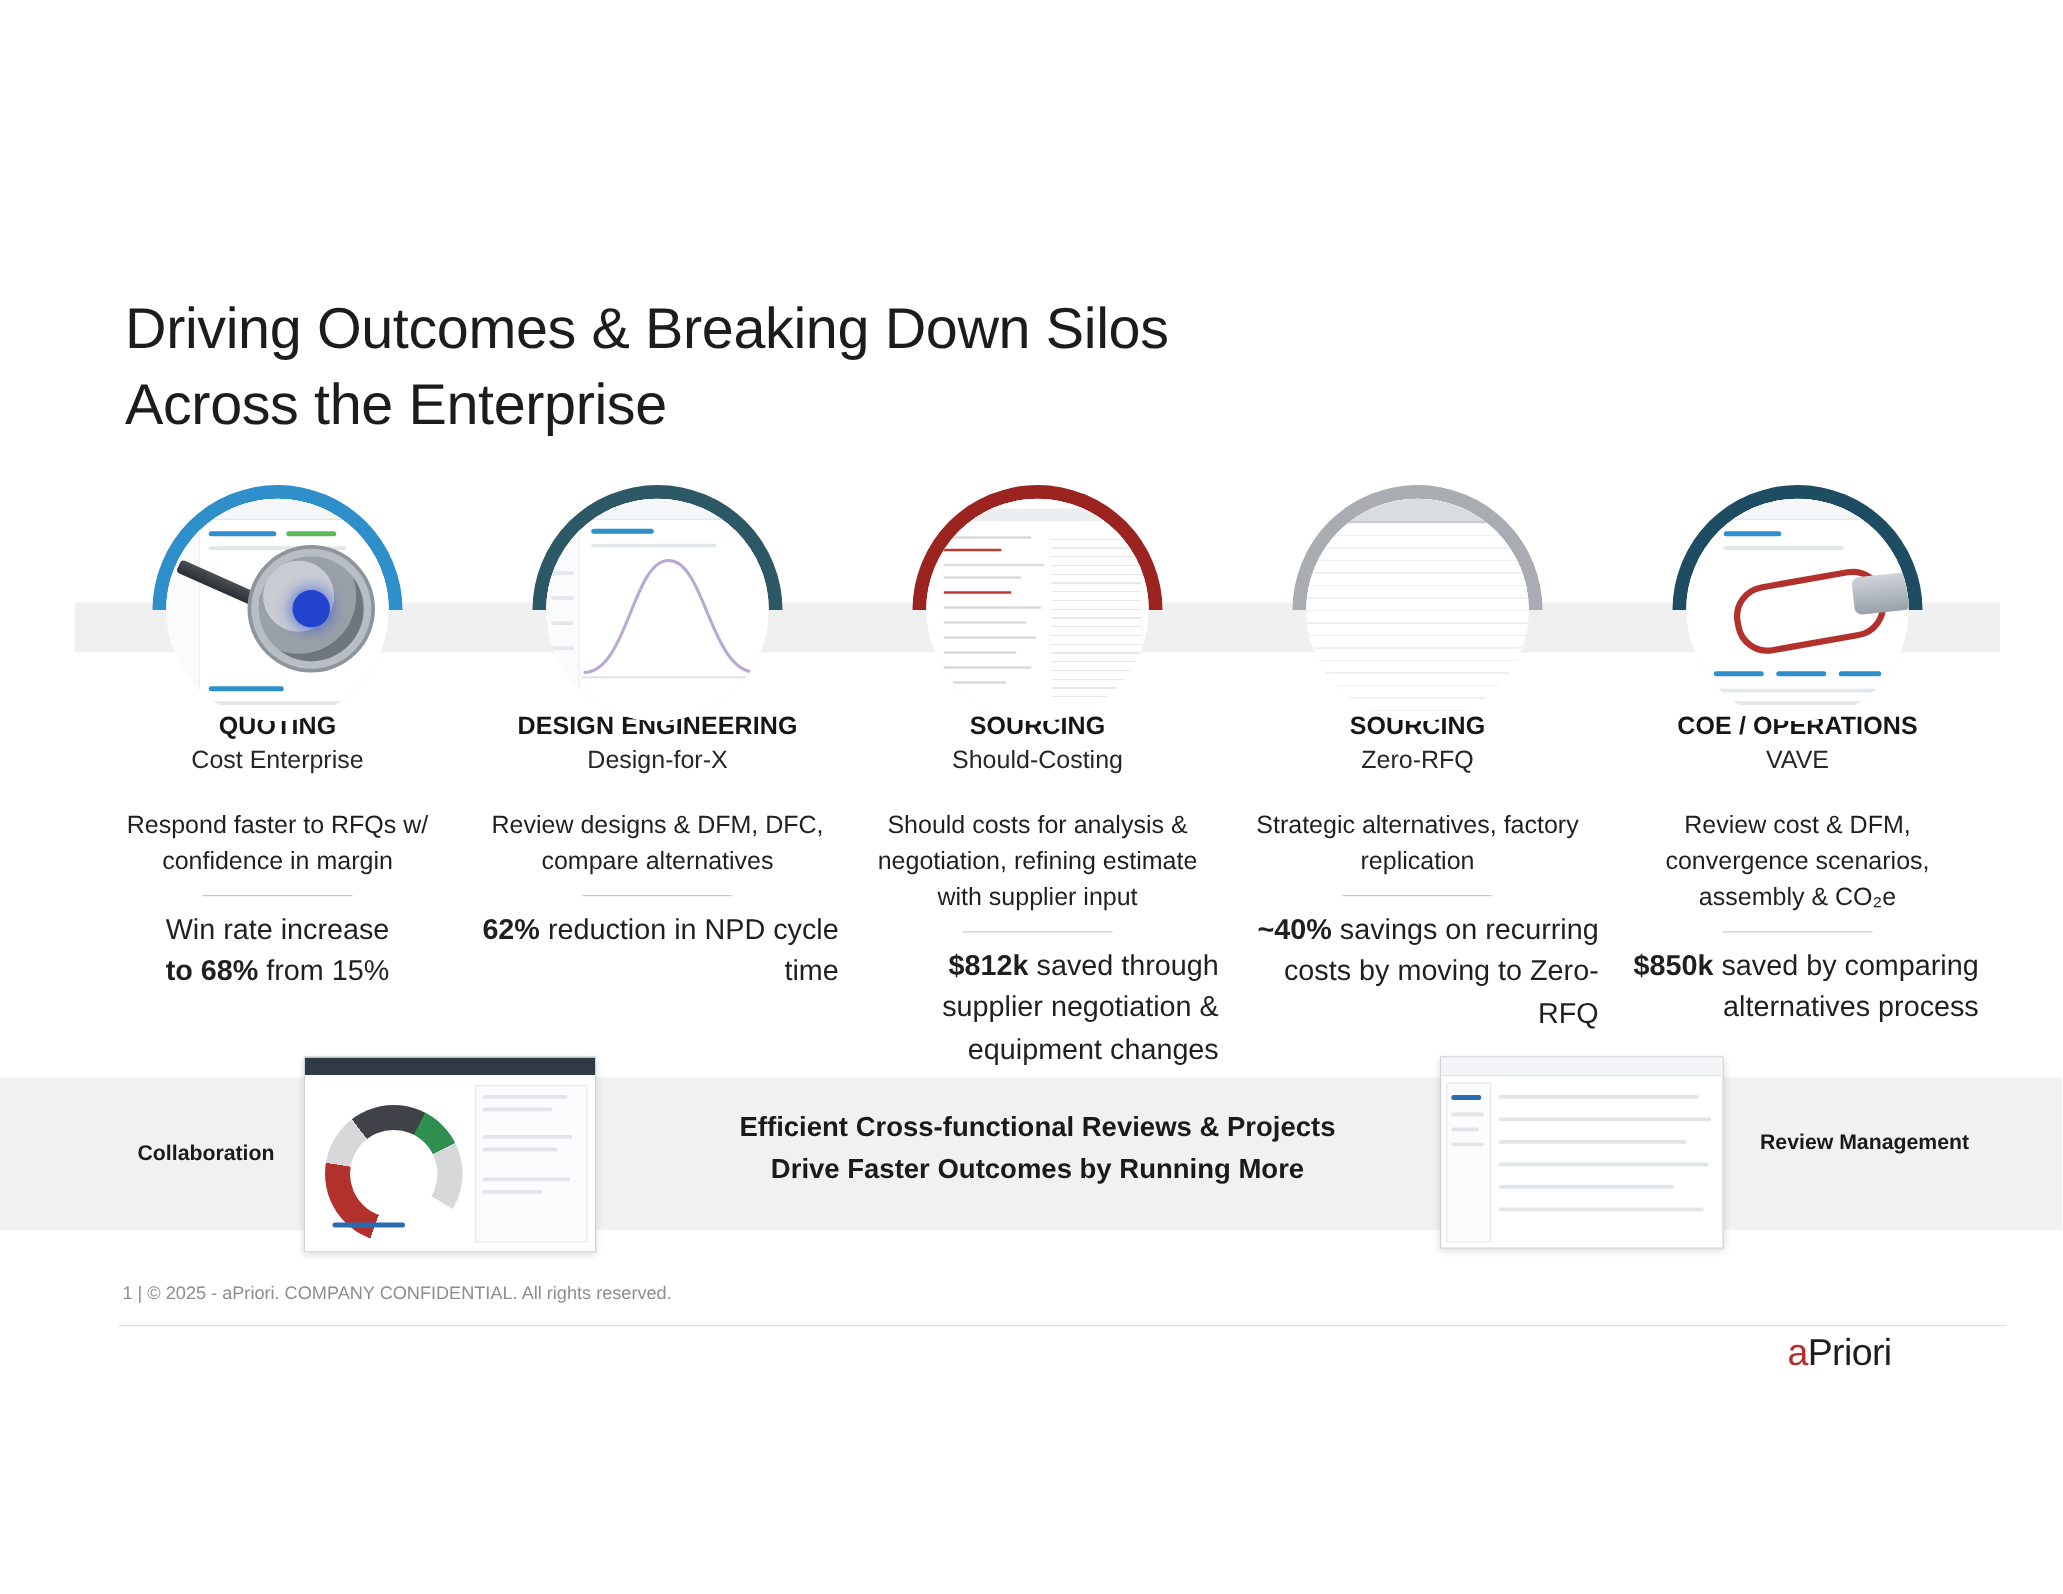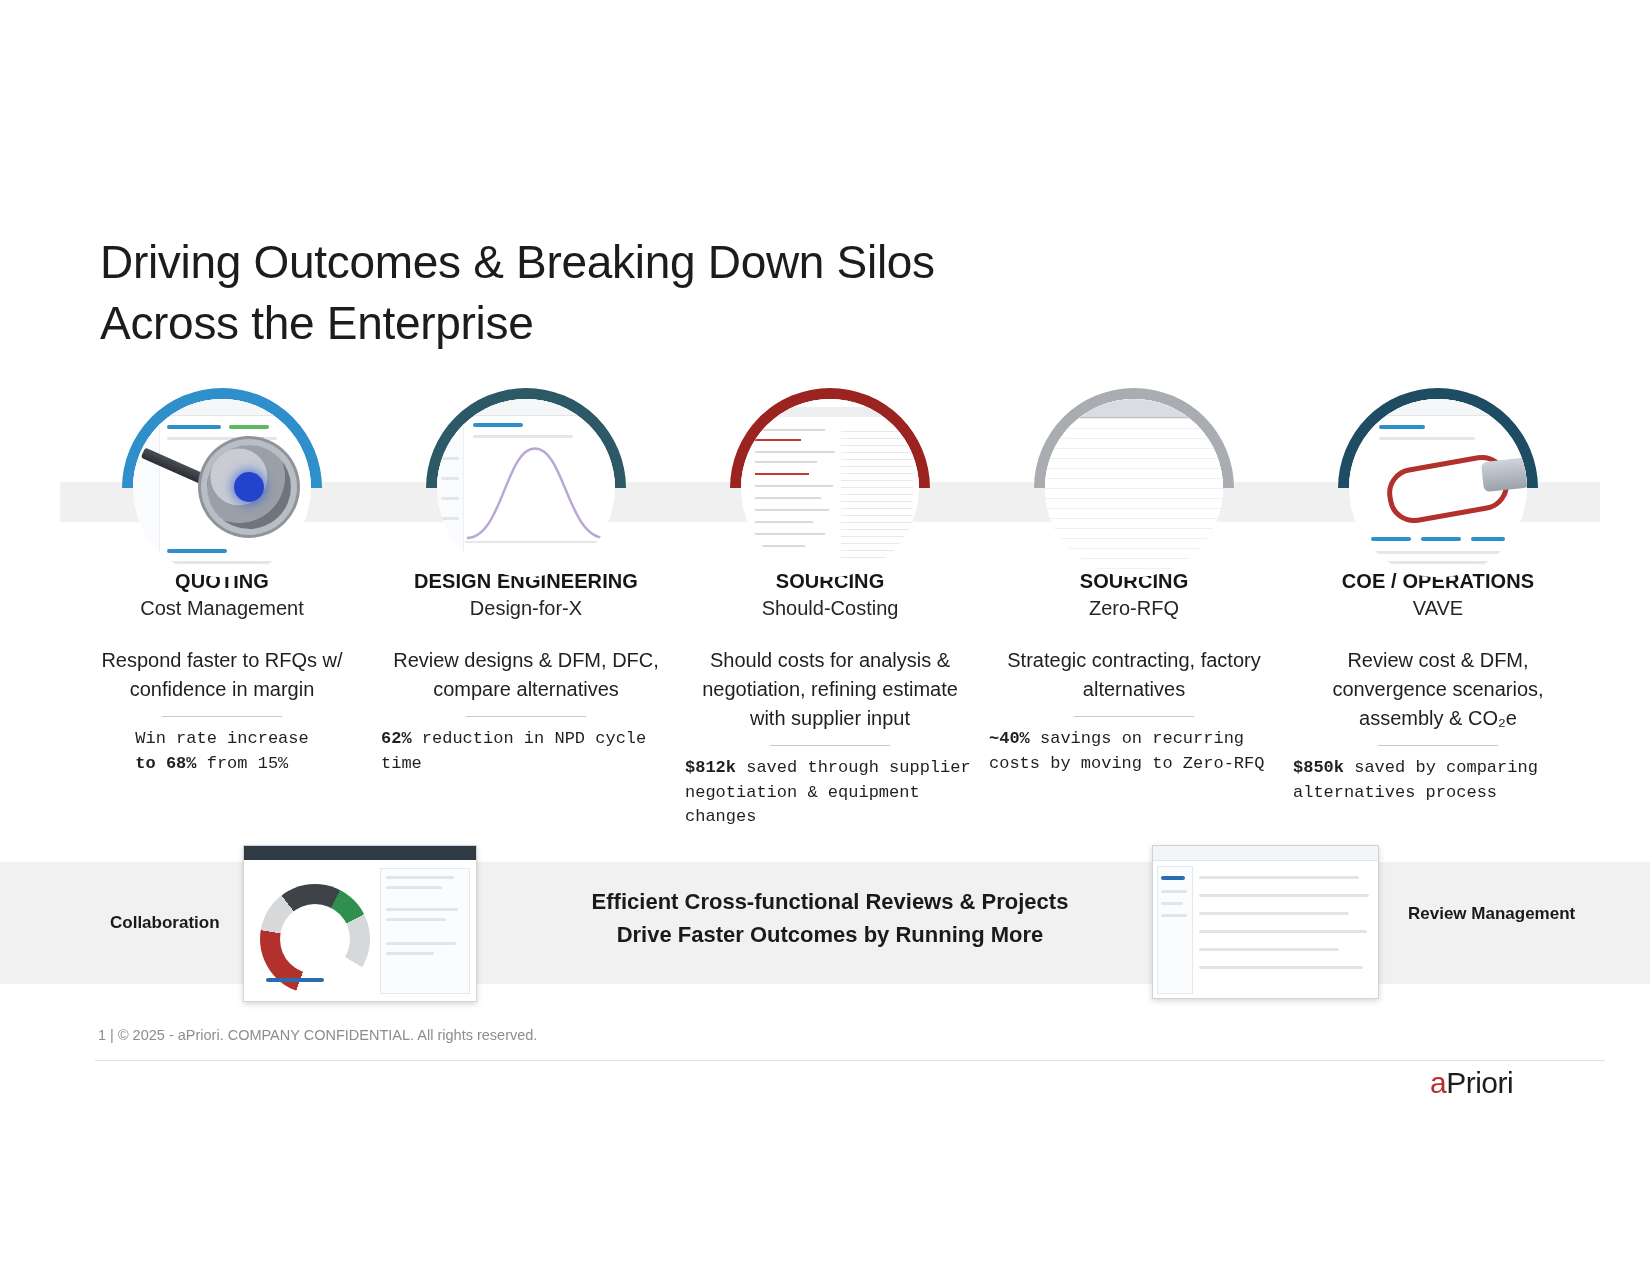--- a/index.html
+++ b/index.html
@@ -200,26 +200,25 @@
     text-align: center;
     max-width: 290px;
   }
   .rule {
     width: 120px;
     height: 1px;
     background: #c9c9c9;
     margin: 12px auto 10px auto;
   }
   .metric {
-    font-size: 17px;
+    font-size: 23px;
     line-height: 1.45;
     color: #1f1f1f;
-    text-align: left;
+    text-align: right;
     max-width: 290px;
-    font-family: Liberation Mono, monospace;
   }
   .metric b { font-weight: bold; }
 
   
   .band-bottom {
     position: absolute;
     left: 0;
     top: 862px;
     width: 1650px;
     height: 122px;
@@ -337,21 +336,21 @@
             <div class="greenline" style="left:96px; top:26px; width:40px;"></div>
             <div class="rowline" style="left:34px; top:38px; width:110px;"></div>
             <div class="shaft"></div>
             <div class="gear"></div>
             <div class="accentline" style="left:34px; top:150px; width:60px;"></div>
             <div class="rowline" style="left:34px; top:162px; width:120px;"></div>
           </div>
         </div>
       </div>
       <div class="dept">QUOTING</div>
-      <div class="use">Cost Management</div>
+      <div class="use">Cost Enterprise</div>
       <div class="desc">Respond faster to RFQs w/ confidence in margin</div>
       <div class="rule"></div>
       <div class="metric">
         <span>Win rate increase</span><br>
         <b>to 68%</b><span> from 15%</span>
       </div>
     </div>
 
     <div class="col">
       <div class="thumb-wrap">
@@ -421,21 +420,21 @@
         <svg class="arc" viewBox="0 0 200 200">
           <path d="M 8 100 A 92 92 0 0 1 192 100" fill="none" stroke="#a9acb0" stroke-width="17"></path>
         </svg>
         <div class="disc">
           <div class="grid-ui"></div>
           <div class="grid-head"></div>
         </div>
       </div>
       <div class="dept">SOURCING</div>
       <div class="use">Zero-RFQ</div>
-      <div class="desc">Strategic contracting, factory alternatives</div>
+      <div class="desc">Strategic alternatives, factory replication</div>
       <div class="rule"></div>
       <div class="metric">
         <b>~40%</b><span> savings on recurring costs by moving to Zero-RFQ</span>
       </div>
     </div>
 
     <div class="col">
       <div class="thumb-wrap">
         <svg class="arc" viewBox="0 0 200 200">
           <path d="M 8 100 A 92 92 0 0 1 192 100" fill="none" stroke="#1e4d63" stroke-width="17"></path>

